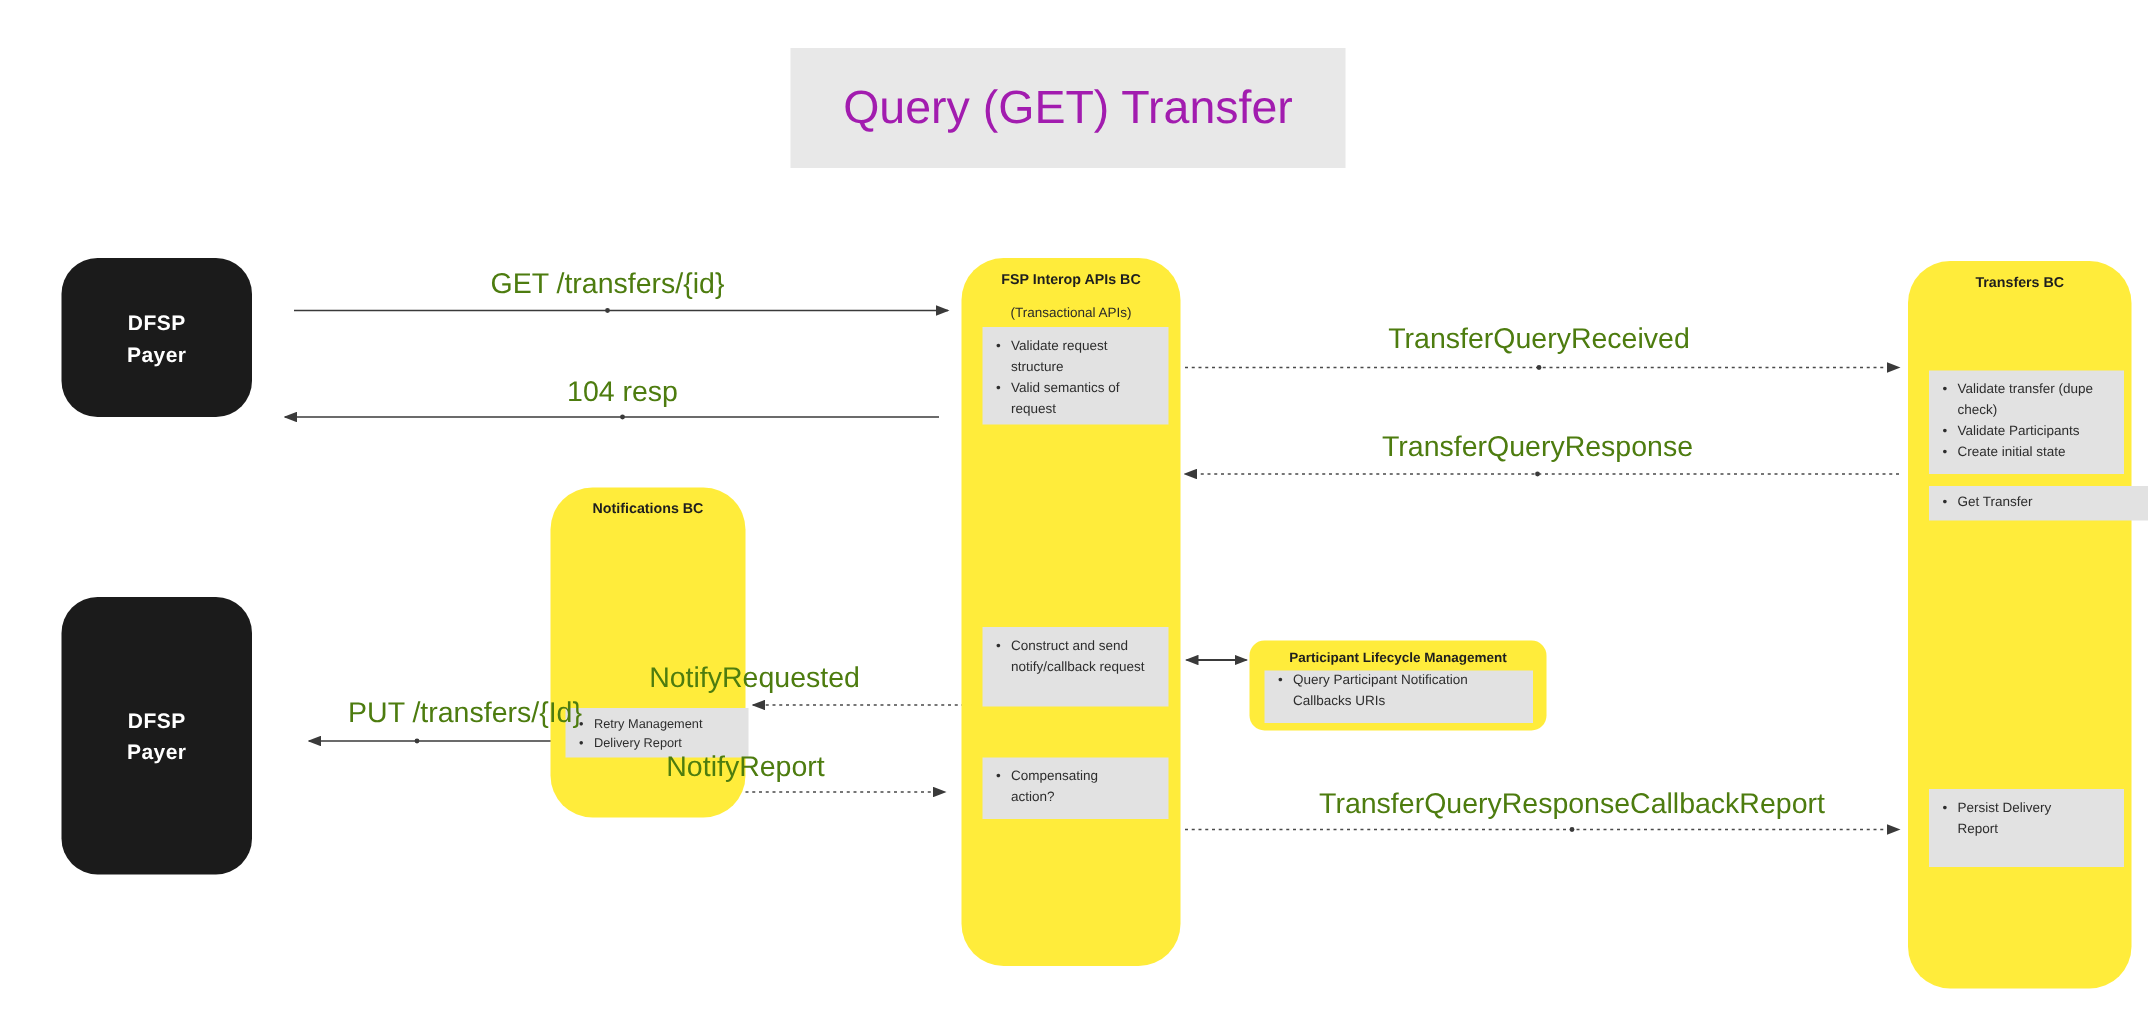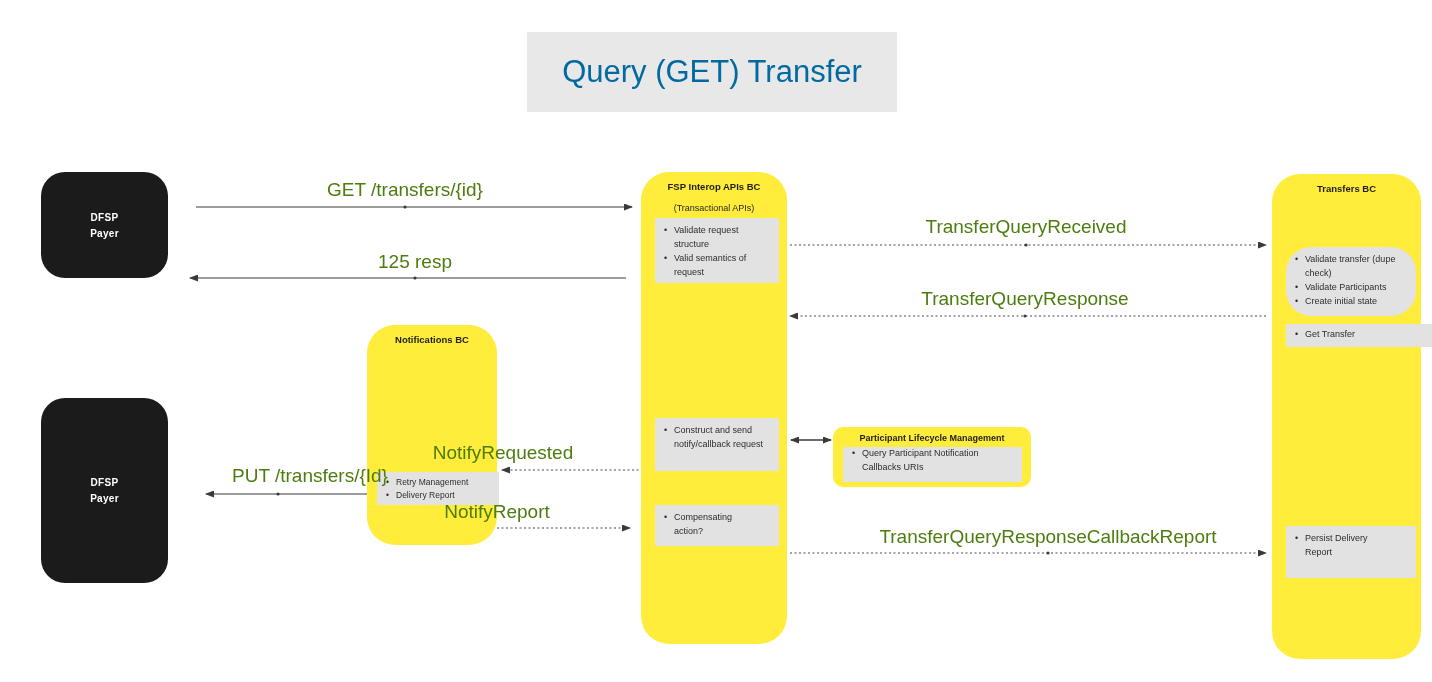--- a/index.html
+++ b/index.html
@@ -7,26 +7,26 @@
   .canvas {
     position:relative; width:1432px; height:682px; background:#fff;
     font-family:"Liberation Sans", sans-serif; overflow:hidden;
   }
   .arrows { position:absolute; left:0; top:0; width:1432px; height:682px; }
 
   .title-box {
     position:absolute; left:527px; top:32px; width:370px; height:80px;
     background:var(--title-bg,#e8e8e8); display:flex; align-items:center; justify-content:center;
   }
-  .title-box span { font-size:31px; color:#0369a1; }
+  .title-box span { font-size:31px; color:#a21caf; }
 
   .actor {
     position:absolute; background:var(--actor-fill,#1b1b1b); border-radius:24px;
     color:#fff; display:flex; flex-direction:column; align-items:center; justify-content:center;
-    gap:5px; font-size:10px; font-weight:bold; letter-spacing:.3px;
+    gap:5px; font-size:14px; font-weight:bold; letter-spacing:.3px;
   }
   .actor-top { left:41px; top:172px; width:127px; height:106px; }
   .actor-bottom { left:41px; top:398px; width:127px; height:185px; }
 
   .bc { position:absolute; background:var(--container-fill,#ffec3b); border-radius:28px; }
   .bc-title { text-align:center; font-weight:bold; font-size:9.5px; color:#1e1e1e; padding-top:9px; }
   .bc-subtitle { text-align:center; font-size:9px; color:#2a2a2a; margin-top:11px; }
 
   .bc-fsp { left:641px; top:172px; width:146px; height:472px; }
   .bc-notif { left:367px; top:325px; width:130px; height:220px; }
@@ -42,21 +42,21 @@
 
   .gb-fsp1 { left:14px; top:46px;  width:124px; height:65px; }
   .gb-fsp2 { left:14px; top:246px; width:124px; height:53px; }
   .gb-fsp3 { left:14px; top:333px; width:124px; height:41px; }
   .gb-fsp1 li span, .gb-fsp2 li span { max-width:90px; }
   .gb-fsp3 li span { max-width:68px; }
 
   .gb-notif1 { left:10px; top:147px; width:122px; height:33px; padding-top:4px; }
   .gb-notif1 li { font-size:8.5px; }
 
-  .gb-tr1 { left:14px; top:73px;  width:130px; height:69px;border-radius:25px; }
+  .gb-tr1 { left:14px; top:73px;  width:130px; height:69px; }
   .gb-tr2 { left:14px; top:150px; width:156px; height:23px; padding-top:4px; }
   .gb-tr3 { left:14px; top:352px; width:130px; height:52px; }
   .gb-tr1 li span { max-width:106px; }
   .gb-tr3 li span { max-width:76px; }
 
   .gb-plm1 { left:10px; top:20px; width:179px; height:35px; padding-top:0; }
   .gb-plm1 li span { max-width:122px; }
 
   .msg-label { position:absolute; transform:translateX(-50%); white-space:nowrap; color:#4d7c0f; }
   .msg-big { font-size:19px; }
@@ -171,21 +171,21 @@
       </ul>
     </div>
     <div class="graybox gb-tr3">
       <ul class="bullets">
         <li><span>Persist Delivery Report</span></li>
       </ul>
     </div>
   </div>
 
   <div class="msg-label msg-big" style="left:405px; top:179px;">GET /transfers/{id}</div>
-  <div class="msg-label msg-big" style="left:415px; top:251px;">125 resp</div>
+  <div class="msg-label msg-big" style="left:415px; top:251px;">104 resp</div>
   <div class="msg-label msg-med" style="left:1026px; top:216px;">TransferQueryReceived</div>
   <div class="msg-label msg-med" style="left:1025px; top:288px;">TransferQueryResponse</div>
   <div class="msg-label msg-big" style="left:503px; top:442px;">NotifyRequested</div>
   <div class="msg-label msg-big" style="left:278px; top:465px;margin-left:32px;">PUT /transfers/{Id}</div>
   <div class="msg-label msg-big" style="left:497px; top:501px;">NotifyReport</div>
   <div class="msg-label msg-med" style="left:1048px; top:526px;">TransferQueryResponseCallbackReport</div>
 
 </div>
 
 </body></html>

